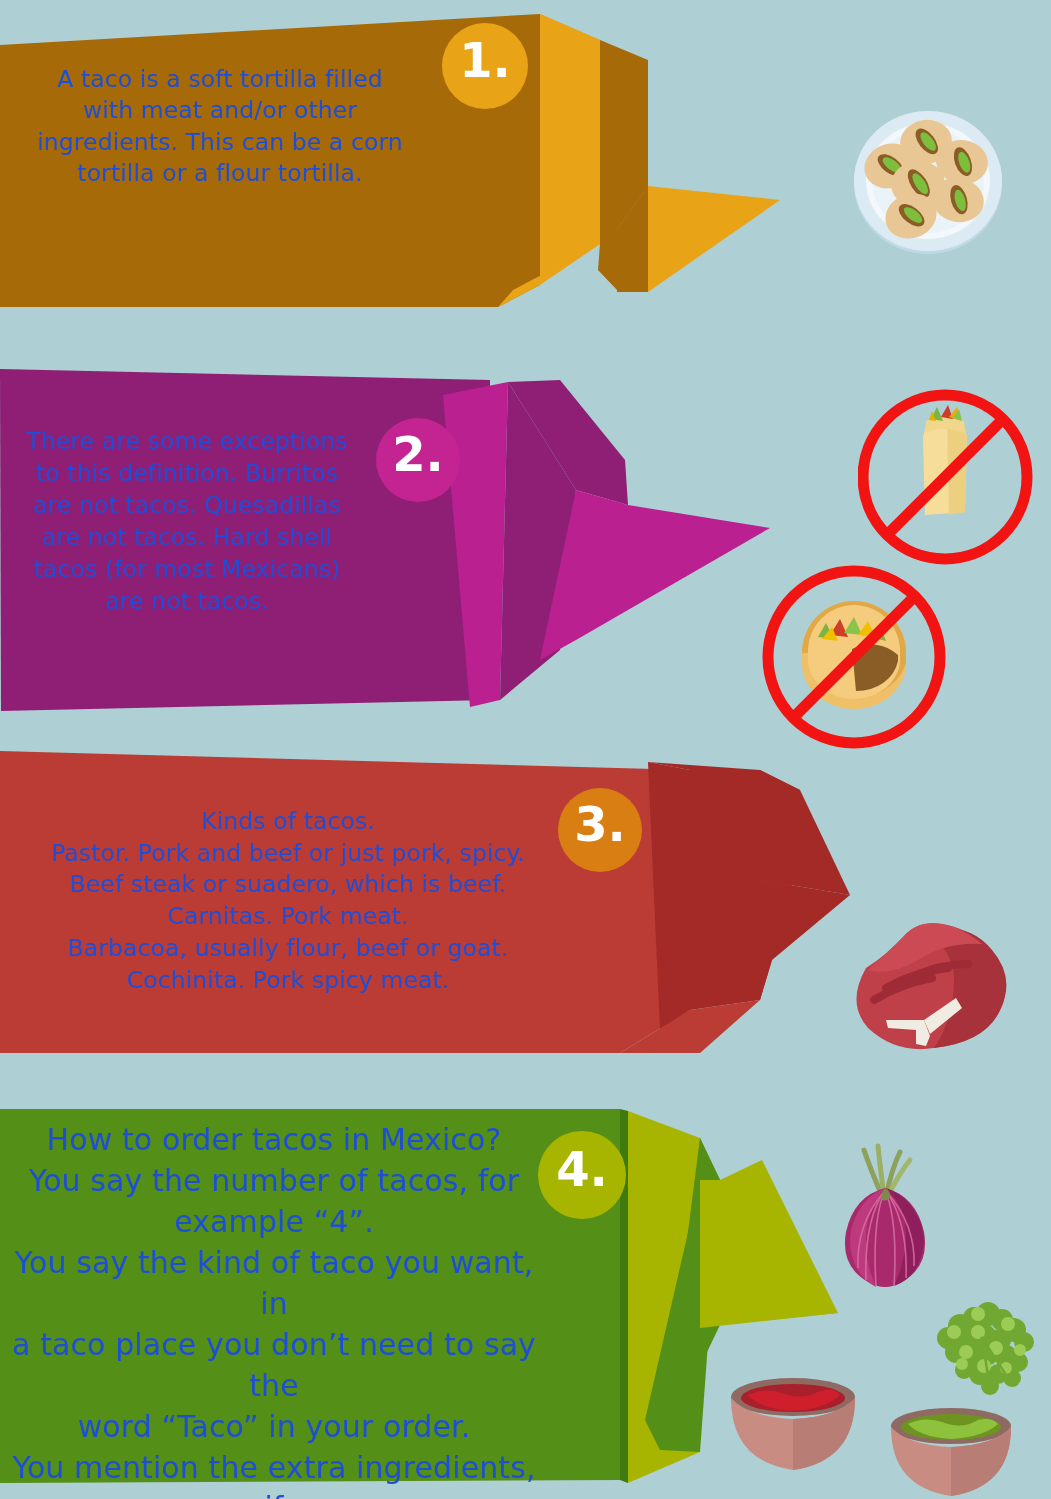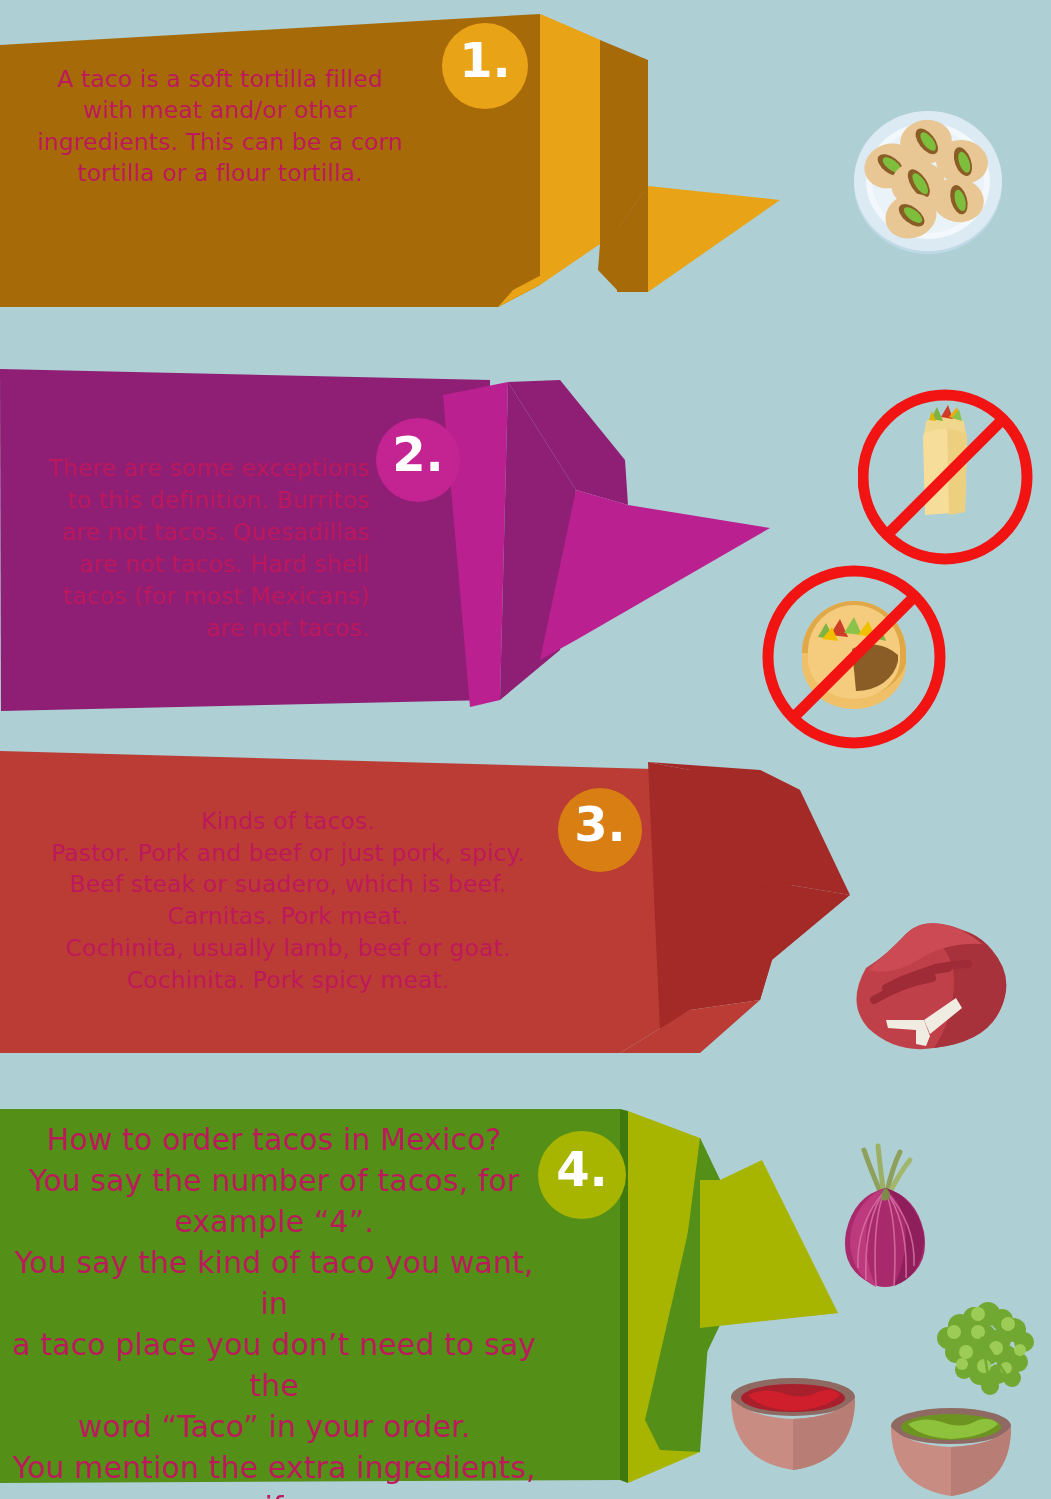--- a/index.html
+++ b/index.html
@@ -11,41 +11,41 @@
     overflow:hidden;
     position:relative;
   }
   .stage{position:relative;width:1051px;height:1499px;overflow:hidden;}
 
   .section{position:absolute;left:0;width:1051px;}
   .svg-layer{position:absolute;left:0;top:0;width:1051px;height:1499px;pointer-events:none;}
 
   .text-block{
     position:absolute;
-    color:#be185d;
+    color:#1d4ed8;
     text-align:center;
     line-height:1.30;
     letter-spacing:0.1px;
     white-space:pre-line;
     font-weight:400;
   }
   .badge-num{
     position:absolute;
     color:#ffffff;
     font-weight:bold;
     text-align:center;
     line-height:1;
   }
 
   
   #sec1-text{left:10px;top:64px;width:420px;font-size:23.5px;line-height:1.33;}
   #sec1-badge{left:440px;top:36px;width:90px;font-size:48px;}
 
   
-  #sec2-text{left:4px;top:453px;width:366px;font-size:23.5px;line-height:1.36;text-align:right;}
+  #sec2-text{left:4px;top:426px;width:366px;font-size:23.5px;line-height:1.36;text-align:center;}
   #sec2-badge{left:374px;top:430px;width:88px;font-size:48px;}
 
   
   #sec3-text{left:8px;top:806px;width:560px;font-size:23.5px;line-height:1.35;}
   #sec3-badge{left:556px;top:800px;width:88px;font-size:48px;}
 
   
   #sec4-text{left:4px;top:1120px;width:540px;font-size:30px;line-height:1.365;}
   #sec4-badge{left:536px;top:1145px;width:92px;font-size:48px;}
 
@@ -218,21 +218,21 @@
         <line x1="-61" y1="61" x2="61" y2="-61" stroke="#f21313" stroke-width="11"></line>
       </g>
     </svg>
   </div>
 
   <div class="section">
     <div class="text-block" id="sec3-text">Kinds of tacos.
 Pastor. Pork and beef or just pork, spicy.
 Beef steak or suadero, which is beef.
 Carnitas. Pork meat.
-Cochinita, usually lamb, beef or goat.
+Barbacoa, usually flour, beef or goat.
 Cochinita. Pork spicy meat.</div>
     <div class="badge-num" id="sec3-badge">3.</div>
 
     <svg class="illus" style="left:826px;top:908px;" width="190" height="150" viewBox="0 0 190 150">
       <path d="M40,60 Q20,95 42,120 Q70,146 108,140 Q162,134 176,98 Q188,66 162,40
                Q142,20 116,16 Q92,12 78,28 Q62,46 40,60 Z" fill="#c0404a"></path>
       <path d="M95,22 Q142,12 166,42 Q190,70 174,102 Q160,134 108,140 Q128,110 128,72 Q128,40 95,22 Z" fill="#a8323c"></path>
       <path d="M42,62 Q62,44 78,28 Q92,12 116,16 Q138,20 156,36 Q120,34 92,52 Q66,68 42,62 Z" fill="#cc4a54"></path>
 
       <path d="M48,92 Q74,76 106,70" stroke="#9e2b36" stroke-width="8" fill="none" stroke-linecap="round"></path>

